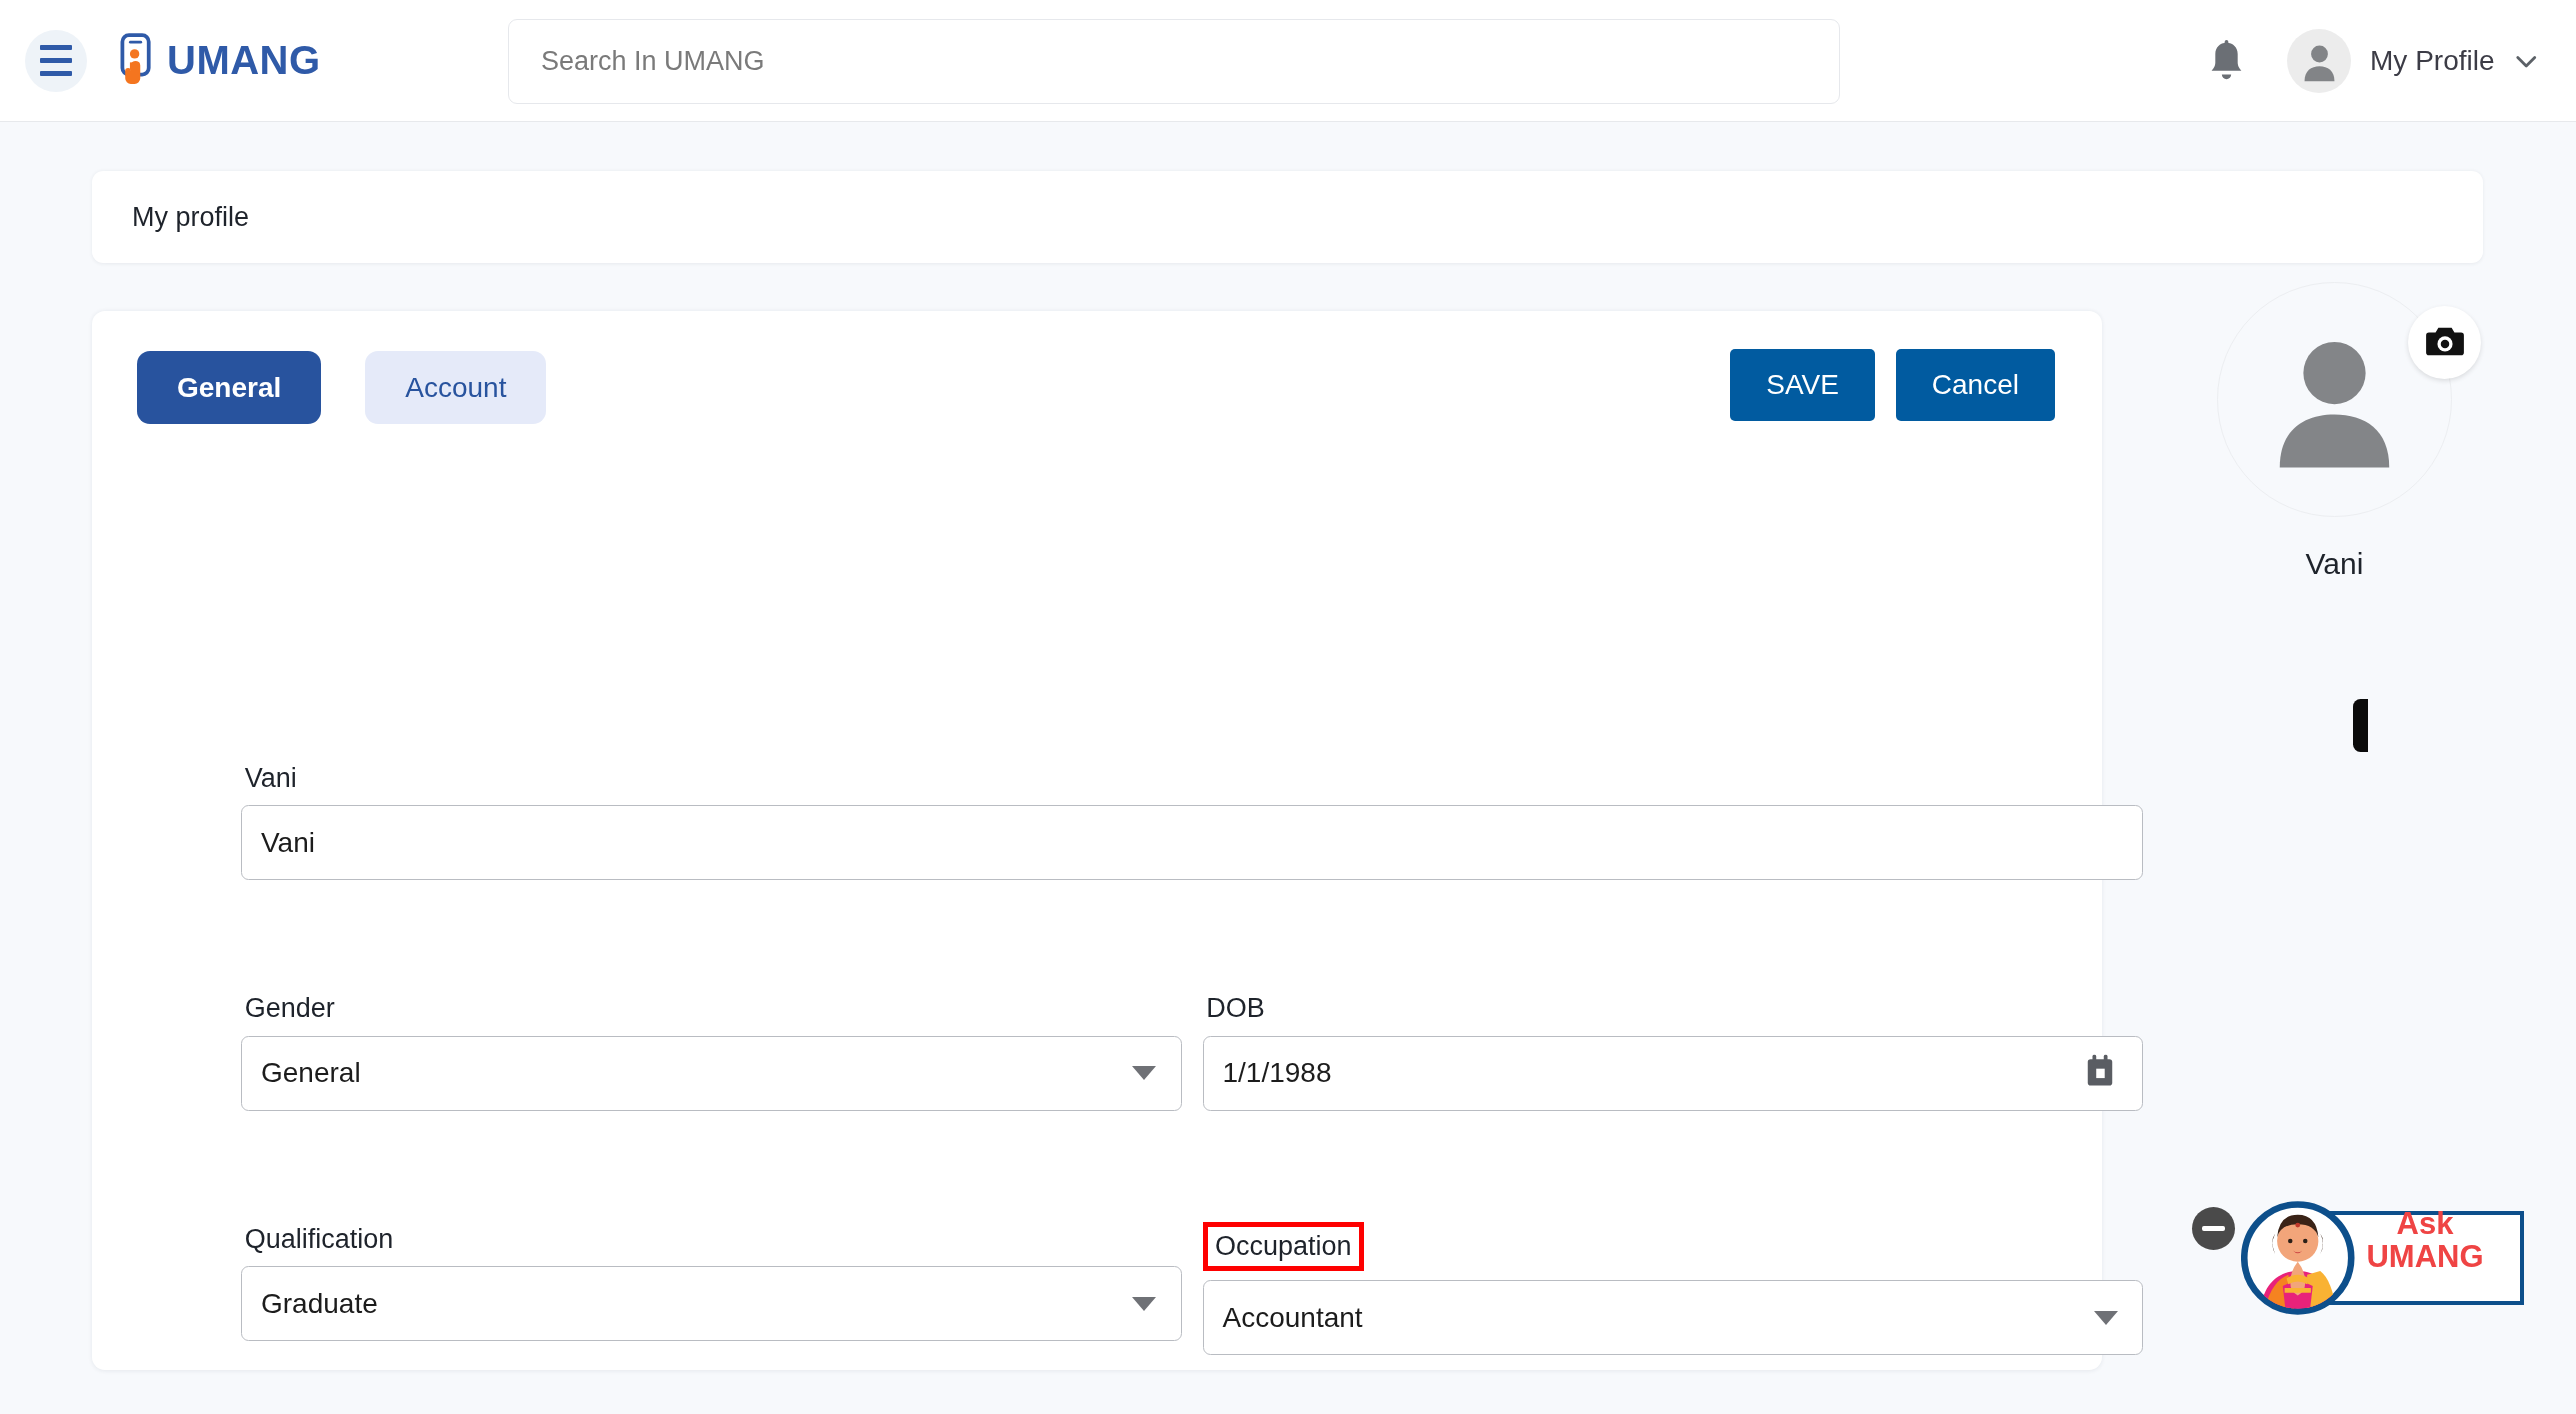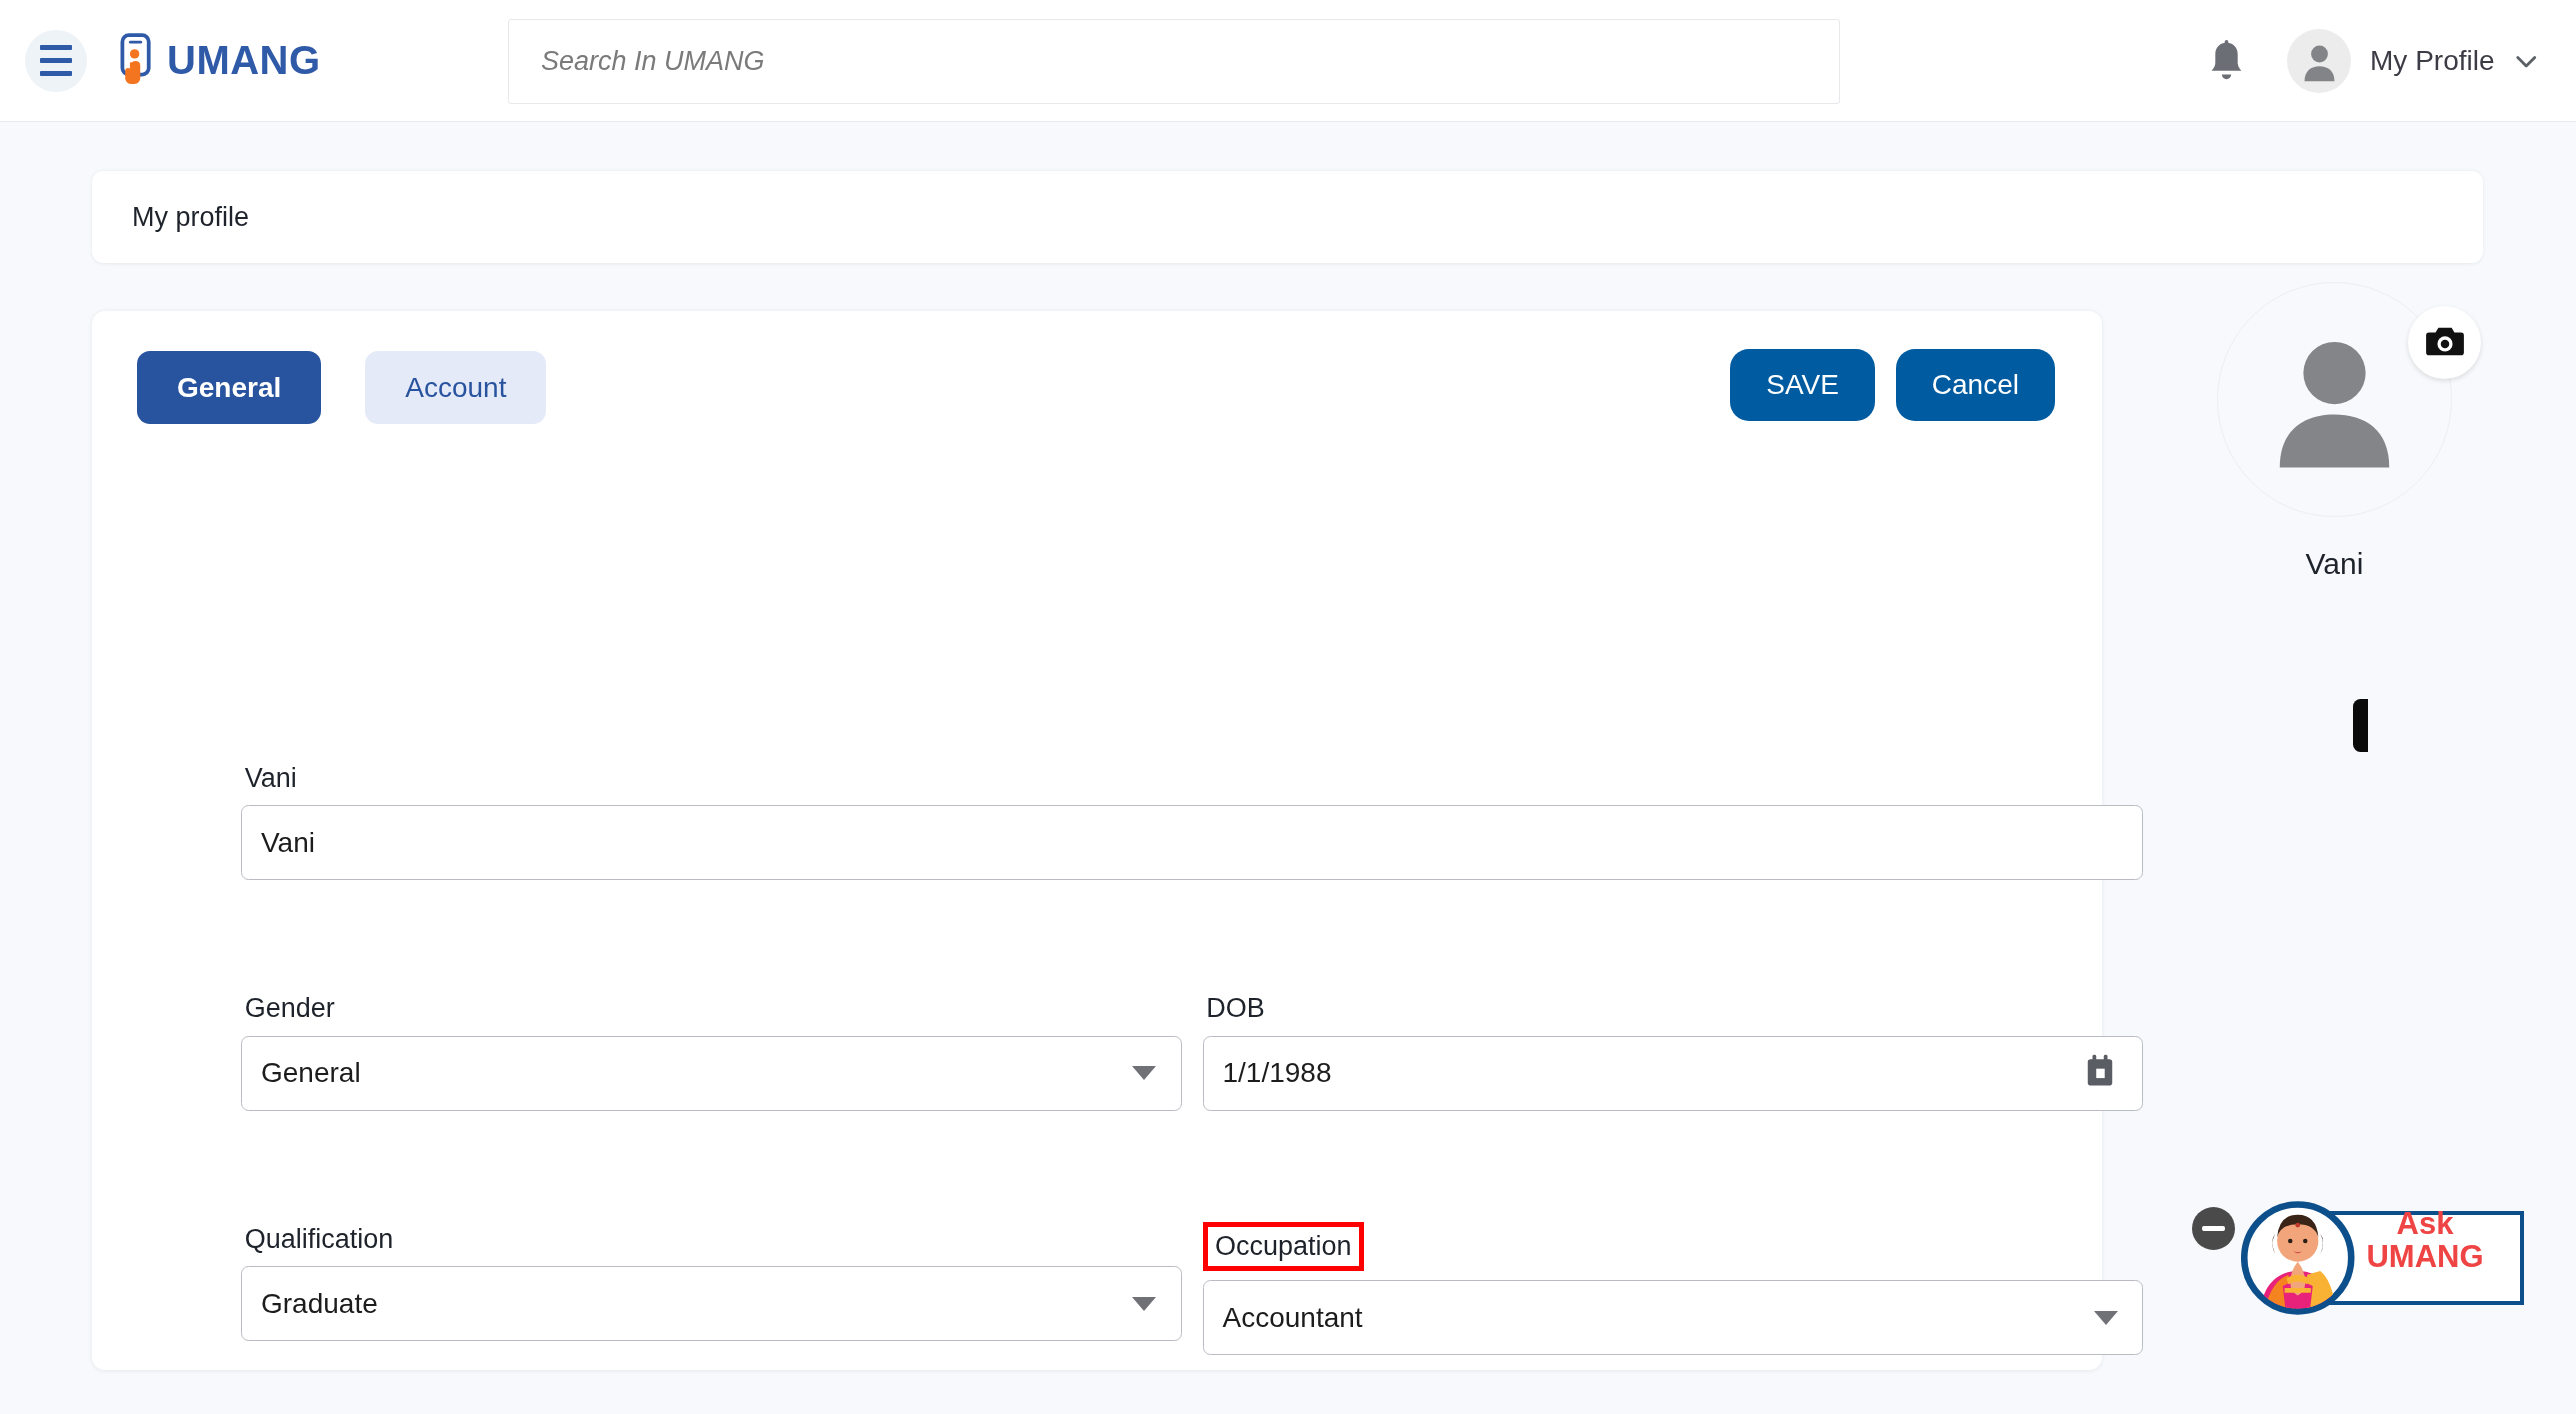--- a/index.html
+++ b/index.html
@@ -28,26 +28,25 @@
   }
   .hamburger-btn span { display: block; width: 32px; height: 4.7px; background: #2f5aa8; border-radius: 0.9px; }
 
   .brand { display: flex; align-items: center; margin-left: 26px; flex: none; }
   .brand-logo { width: 47px; height: 55px; position: relative; }
   .brand-text { font-size: 40px; font-weight: bold; color: #2f5aa8; letter-spacing: 0.5px; margin-left: 7.5px; }
 
   .search-wrap { position: absolute; left: 508px; top: 19px; width: 1332px; height: 85px; }
   .search-input {
     width: 100%; height: 100%;
-    border: 1.9px solid #e6e8ec; border-radius: 3px;
+    border: 1.9px solid #e6e8ec; border-radius: 9px;
     background: #fff; padding: 0 32px;
     font-size: 27px; color: #3c3c3c;
     font-family: "Liberation Sans", sans-serif;
     outline: none;
-    font-style: italic;
   }
   .search-input::placeholder { color: #7a7a7a; }
 
   .header-right { position: absolute; right: 38px; top: 0; height: 122px; display: flex; align-items: center; gap: 0; }
   .bell-btn { width: 66px; height: 66px; display: flex; align-items: center; justify-content: center; cursor: pointer; }
   .profile-chip { display: flex; align-items: center; gap: 19px; margin-left: 28px; cursor: pointer; }
   .profile-avatar-sm {
     width: 64px; height: 64px; border-radius: 50%;
     background: #ececec; display: flex; align-items: center; justify-content: center; overflow: hidden;
   }
@@ -75,21 +74,21 @@
   .tab {
     height: 73px; border-radius: 13px; border: none;
     padding: 0 40px; font-size: 28px; cursor: pointer;
     font-family: "Liberation Sans", sans-serif;
   }
   .tab.active { background: #28539e; color: #ffffff; font-weight: bold; }
   .tab.inactive { background: #e5eaf9; color: #28539e; }
 
   .actionrow { position: absolute; right: 47px; top: 38px; display: flex; gap: 21px; }
   .action-btn {
-    height: 72px; border-radius: 19px; border: none;
+    height: 72px; border-radius: 5px; border: none;
     padding: 0 36px; font-size: 28px; color: #fff;
     background: #015ba0; cursor: pointer;
     font-family: "Liberation Sans", sans-serif;
   }
 
   .fields { position: absolute; left: 149px; top: 450px; width: 1902px; }
   .field-row { display: flex; gap: 21px; margin-bottom: 9.4px; }
   .field { position: relative; }
   .field.full { width: 1902px; }
   .field.half { width: 942px; }

